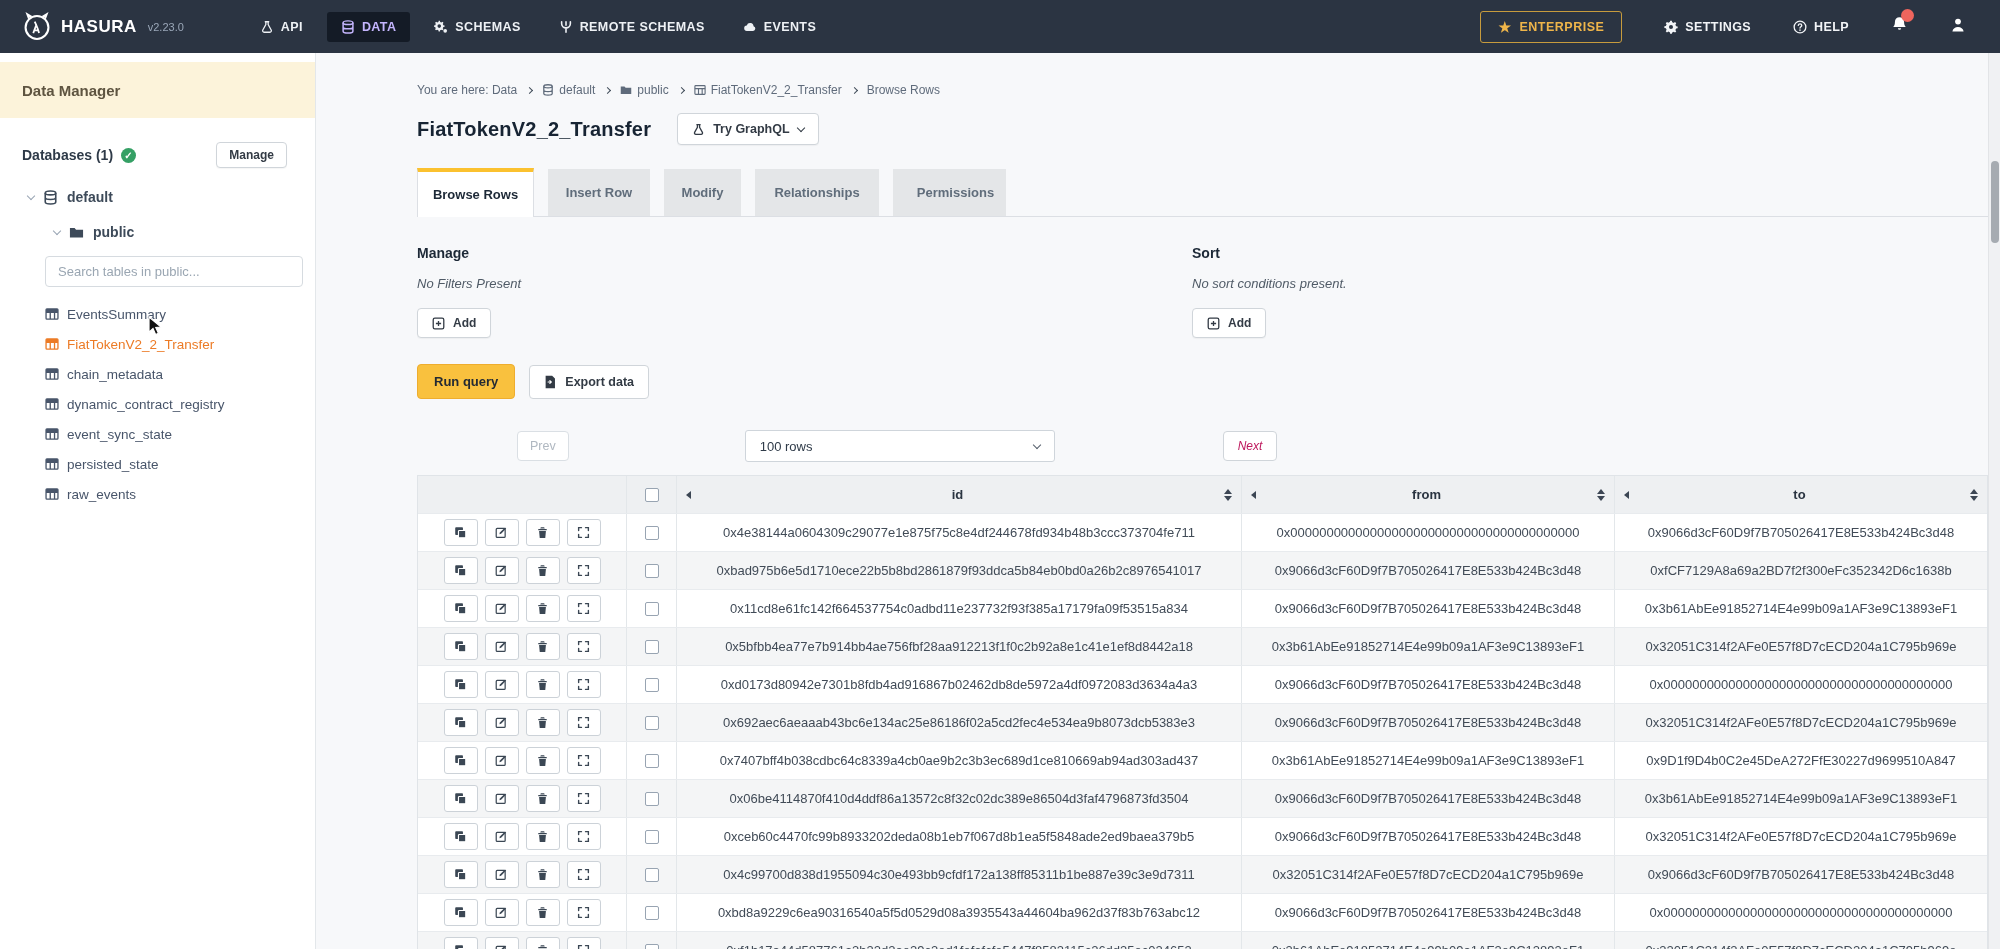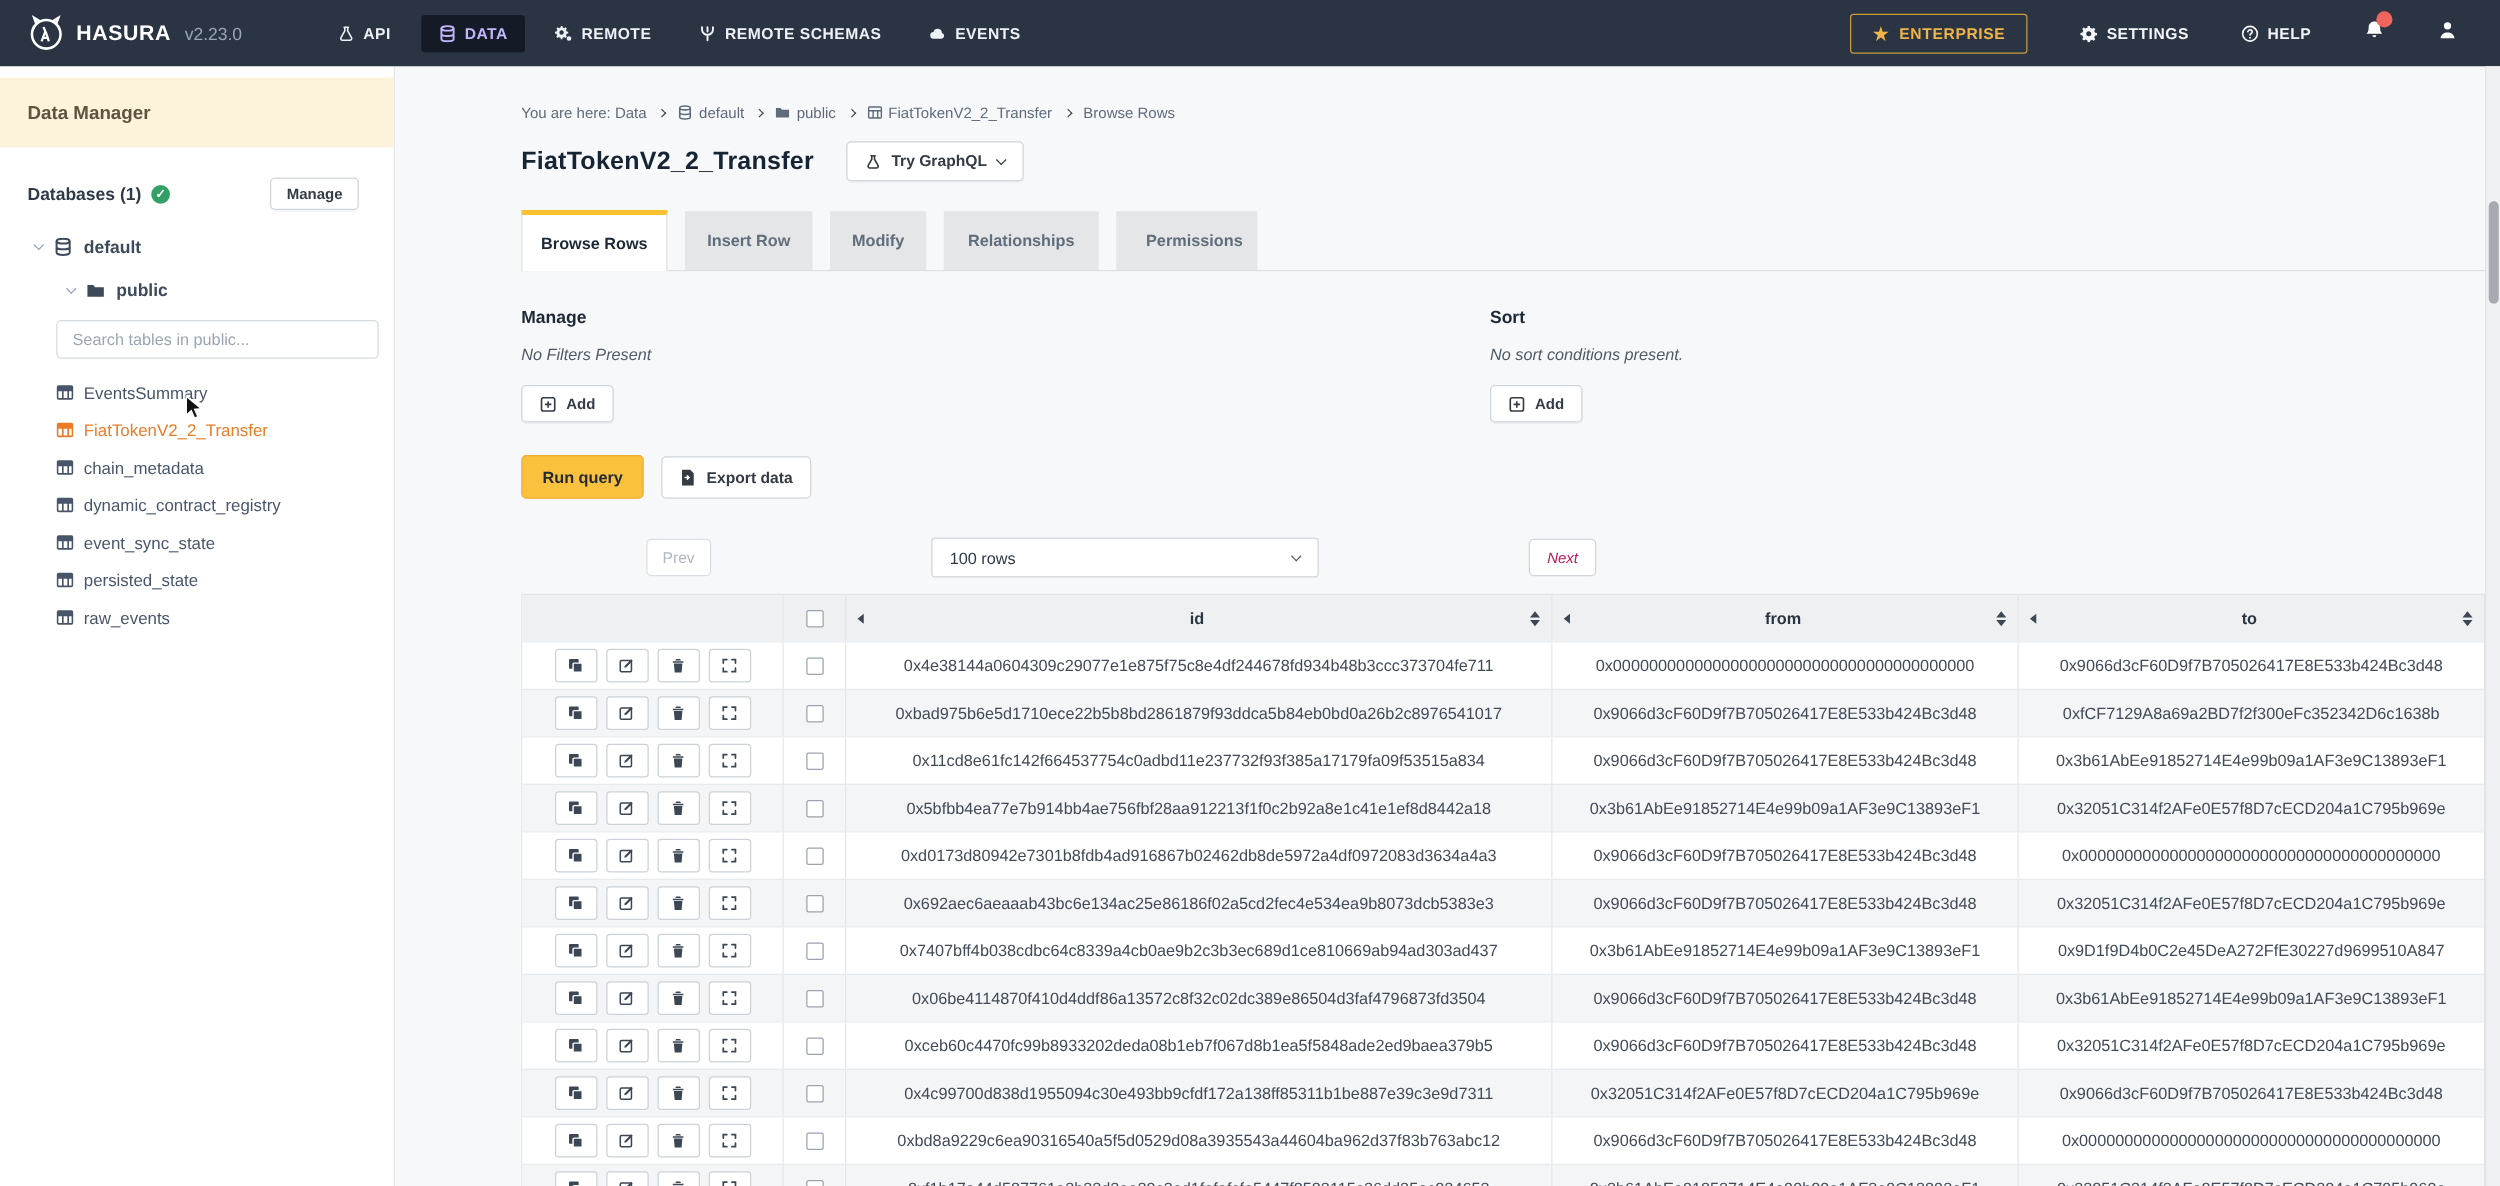--- a/index.html
+++ b/index.html
@@ -5,21 +5,21 @@
   * { margin:0; padding:0; box-sizing:border-box; }
   html,body { width:2000px; height:949px; overflow:hidden; background:#fff;
     font-family:"Liberation Sans", sans-serif; }
 
   
   .navbar { position:absolute; top:0; left:0; width:2000px; height:53px;
     background:#2b3442; display:flex; align-items:center; color:#f2f4f7; z-index:50; }
   .brand { display:flex; align-items:center; gap:9px; margin-left:22px; }
   .brand-logo { width:30px; height:30px; }
   .brand-name { font-size:17px; font-weight:bold; letter-spacing:.5px; color:#fff; }
-  .brand-ver { font-size:14px; color:#9aa7b8; margin-left:2px; }
+  .brand-ver { font-size:11px; color:#9aa7b8; margin-left:2px; }
   .nav-items { display:flex; align-items:center; margin-left:62px; gap:10px; height:100%; }
   .nav-item { display:flex; align-items:center; gap:7px; padding:8px 14px; font-size:12.5px;
     font-weight:bold; letter-spacing:.4px; color:#eef1f5; cursor:pointer; border-radius:3px; }
   .nav-item svg { width:14px; height:14px; }
   .nav-item.active { background:#141b26; color:#c4b5fd; }
   .nav-right { margin-left:auto; display:flex; align-items:center; gap:42px; margin-right:34px; }
   .btn-enterprise { display:flex; align-items:center; gap:8px; padding:8px 17px;
     border:1.5px solid #c79b3d; border-radius:3px; color:#efb54a; font-size:12.5px;
     font-weight:bold; letter-spacing:.5px; cursor:pointer; }
   .star { color:#efb54a; font-size:14px; line-height:1; }
@@ -184,21 +184,21 @@
           <ellipse cx="8" cy="3.1" rx="5.6" ry="2.1"></ellipse>
           <path d="M2.4 3.1v9.7c0 1.2 2.5 2.1 5.6 2.1s5.6-.9 5.6-2.1V3.1M2.4 8c0 1.2 2.5 2.1 5.6 2.1S13.6 9.2 13.6 8"></path>
         </svg>
       <span>DATA</span>
     </div>
     <div class="nav-item">
       <svg viewBox="0 0 16 16" fill="currentColor">
           <path fill-rule="evenodd" d="M6.8.8 7 2.3c.5.1 1 .3 1.4.6l1.3-.8 1.1 1.1-.8 1.3c.3.4.5.9.6 1.4l1.5.3v1.5l-1.5.3c-.1.5-.3 1-.6 1.4l.8 1.3-1.1 1.1-1.3-.8c-.4.3-.9.5-1.4.6l-.3 1.5H5.3L5 11.6a4.6 4.6 0 0 1-1.4-.6l-1.3.8-1.1-1.1.8-1.3A4.6 4.6 0 0 1 1.4 8L0 7.7V6.2l1.5-.3c.1-.5.3-1 .6-1.4l-.8-1.3L2.4 2.1l1.3.8c.4-.3.9-.5 1.4-.6L5.3.8h1.5zM6 4.9a2 2 0 1 0 0 4.1 2 2 0 0 0 0-4.1z"></path>
           <circle cx="12.8" cy="12.4" r="2.1"></circle>
         </svg>
-      <span>REMOTE</span>
+      <span>SCHEMAS</span>
     </div>
     <div class="nav-item">
       <svg viewBox="0 0 16 16" fill="none" stroke="currentColor" stroke-width="1.8" stroke-linecap="round">
           <path d="M8 2v4M3 2v2a5 5 0 0 0 5 5M13 2v2a5 5 0 0 1-5 5M8 9v5"></path>
         </svg>
       <span>REMOTE SCHEMAS</span>
     </div>
     <div class="nav-item">
       <svg viewBox="0 0 16 16" fill="currentColor">
           <path d="M4.6 12.5a3.1 3.1 0 0 1-.3-6.2 4 4 0 0 1 7.8.9 2.7 2.7 0 0 1-.6 5.3H4.6z"></path>

